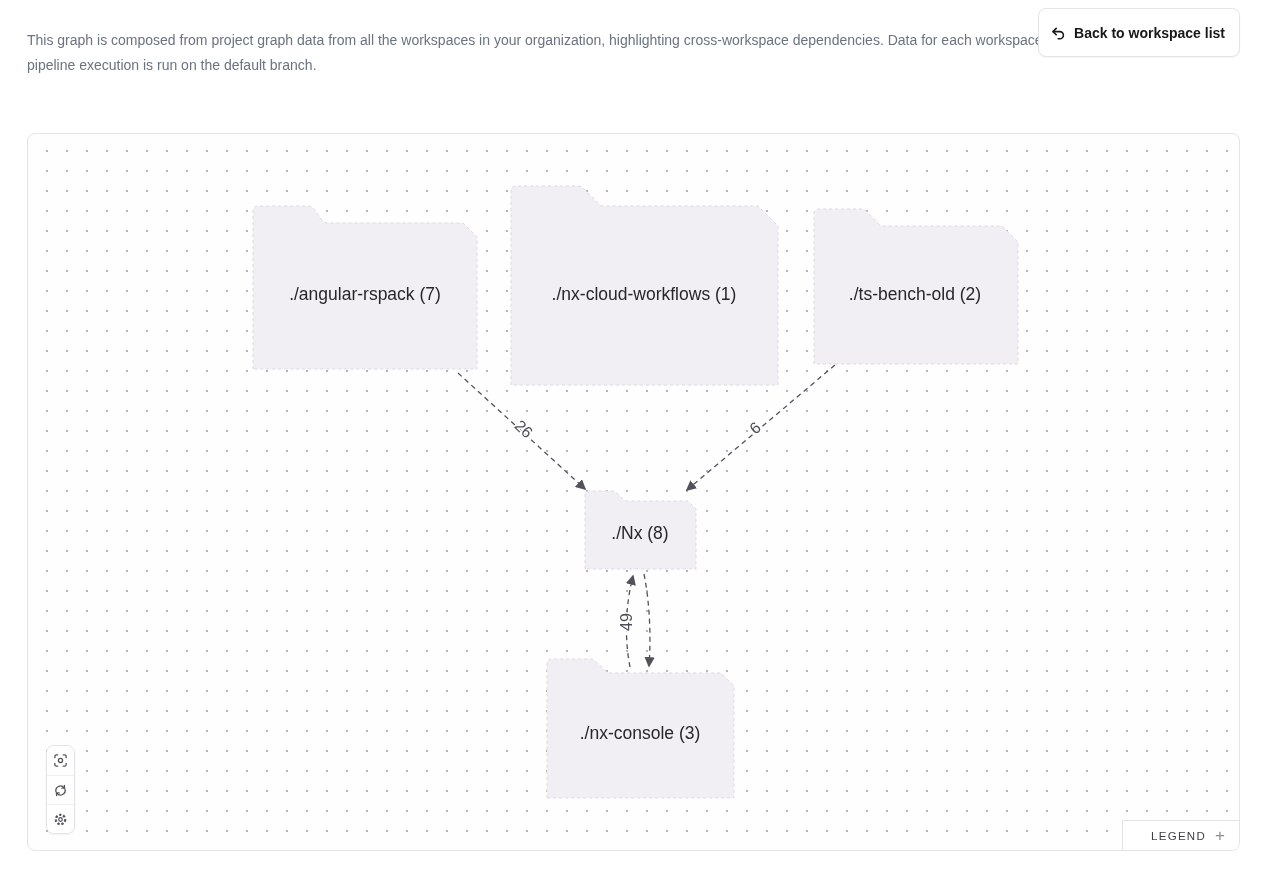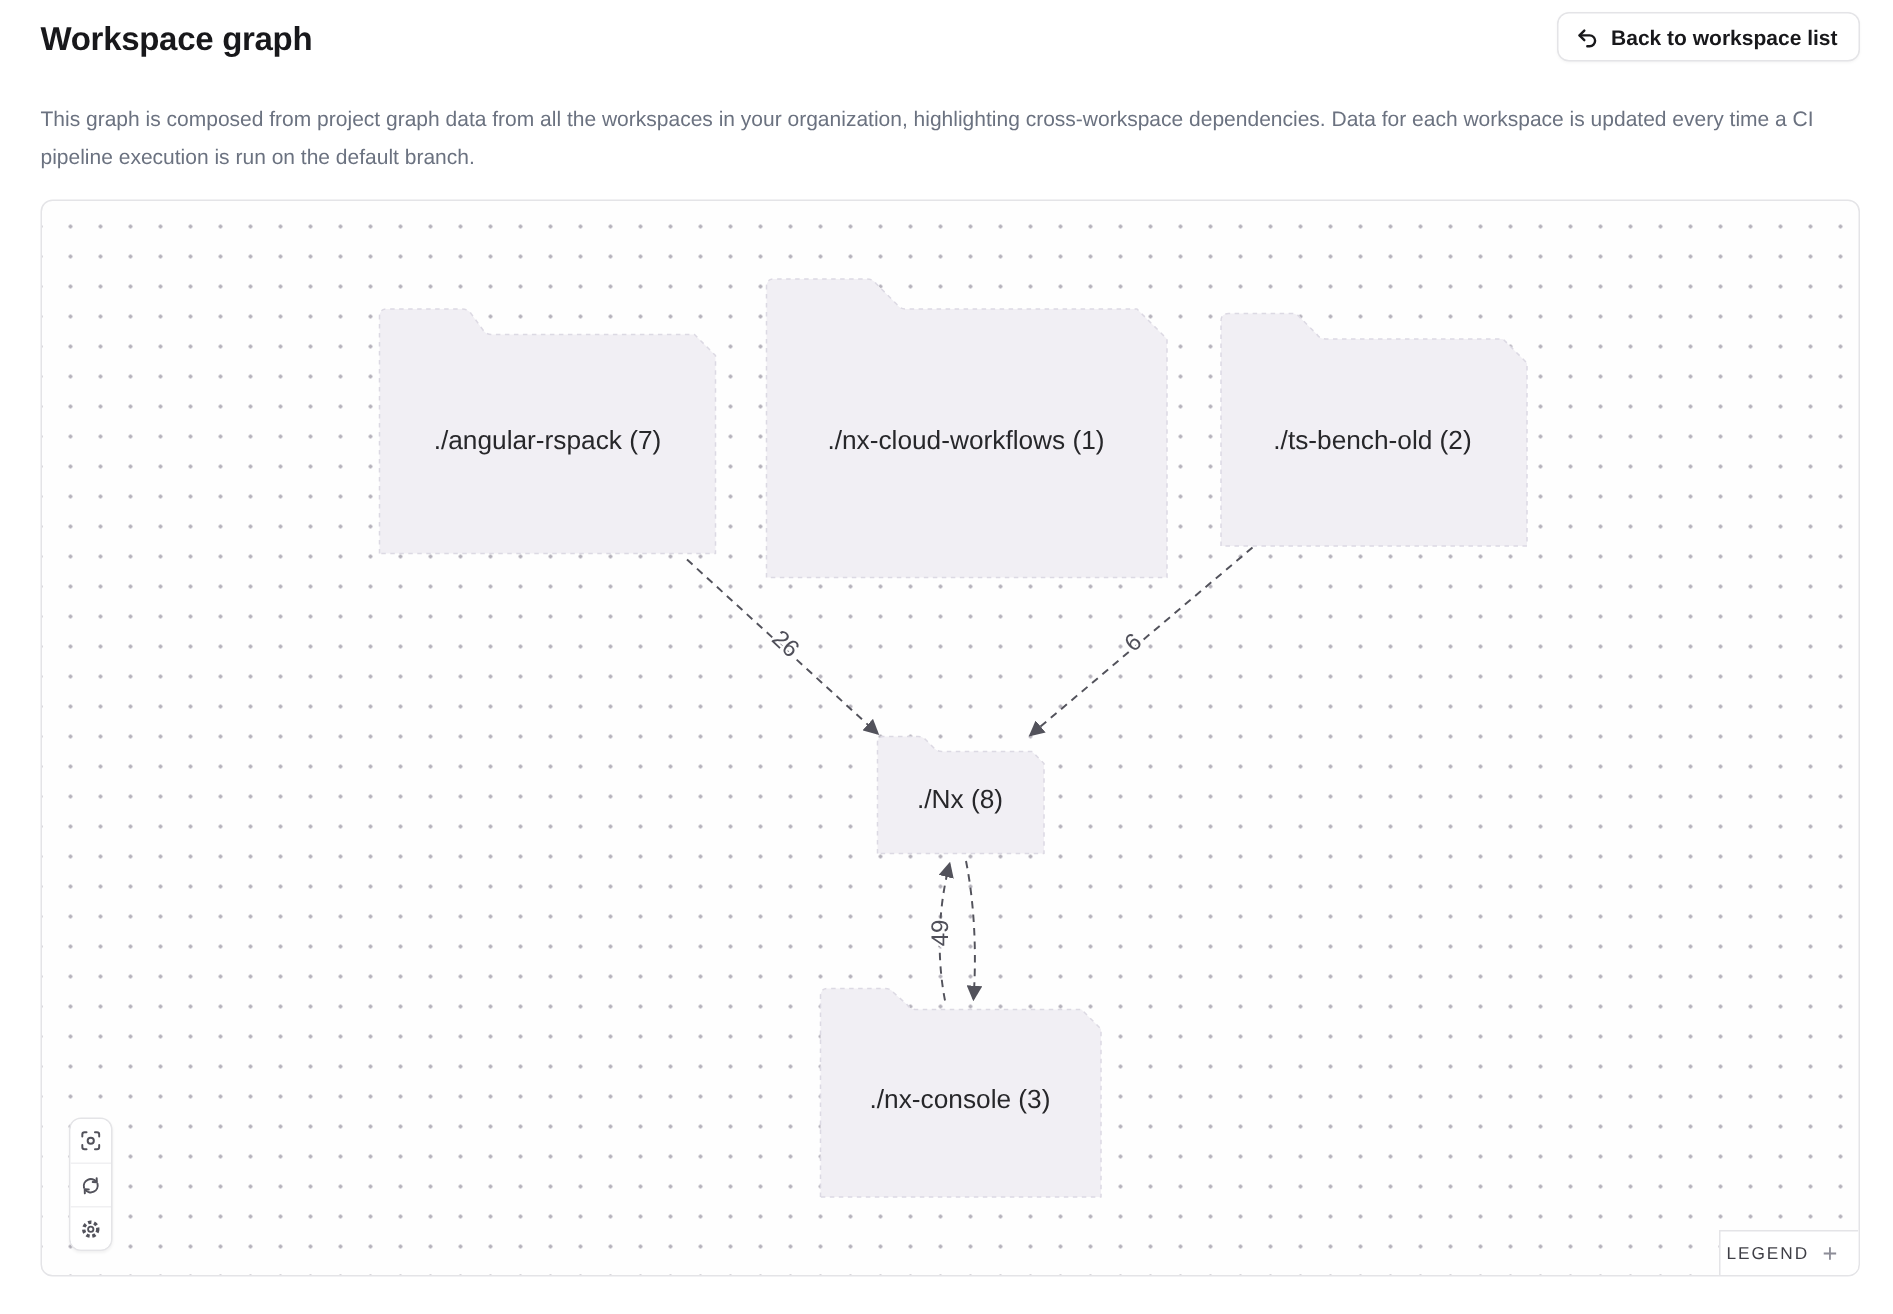--- a/index.html
+++ b/index.html
@@ -14,21 +14,21 @@
     margin-top: 13px;
     font-size: 22px; font-weight: 700; color: #18181b; letter-spacing: -0.2px;
   }
   .page-desc {
     margin-top: 28px;
     font-size: 14px; line-height: 25px; color: #6b7280;
     max-width: 1213px;
   }
   .back-btn {
     position: absolute; right: 22px; top: 8px;
-    height: 33px; padding: 0 14px 0 11px;
+    height: 49px; padding: 0 14px 0 11px;
     display: inline-flex; align-items: center; gap: 8px;
     background: #ffffff; border: 1px solid #e4e4e7; border-radius: 8px;
     box-shadow: 0 1px 2px rgba(0,0,0,0.04);
     font-size: 14px; font-weight: 700; color: #18181b;
     cursor: pointer;
   }
   .canvas {
     position: absolute; left: 27px; top: 133px;
     width: 1213px; height: 718px;
     border: 1px solid #e4e4e7; border-radius: 8px;
@@ -64,37 +64,36 @@
     display: flex; flex-direction: column; overflow: hidden;
   }
   .tool-btn {
     width: 100%; height: 29px;
     display: flex; align-items: center; justify-content: center;
     background: #ffffff; border: none; cursor: pointer; color: #52525b;
   }
   .tool-btn + .tool-btn { border-top: 1px solid #f0f0f2; }
   .legend-toggle {
     position: absolute; right: 0; bottom: 0;
-    height: 30px; padding: 0 14px 0 4px;
+    height: 30px; padding: 0 14px 0 28px;
     display: flex; align-items: center; gap: 9px;
     background: #ffffff;
     border-top: 1px solid #e4e4e7; border-left: 1px solid #e4e4e7;
     cursor: pointer;
   }
   .legend-text {
     font-size: 11.5px; letter-spacing: 1.3px; color: #3f3f46; font-weight: 400;
   }
   .legend-plus { font-size: 17px; color: #8e8e98; font-weight: 400; line-height: 1; }
   .icon { display: inline-flex; flex: none; }
 </style>
 </head>
 <body>
 
 <div class="header" data-interactable="false">
-  <h1 class="page-title" data-interactable="false">Workspace graph</h1>
   <p class="page-desc" data-interactable="false">This graph is composed from project graph data from all the workspaces in your organization, highlighting cross-workspace dependencies. Data for each workspace is updated every time a CI pipeline execution is run on the default branch.</p>
 </div>
 
 <button class="back-btn" data-interactable="true">
   <span class="icon" data-interactable="false">
     <svg width="16" height="16" viewBox="0 0 16 16" fill="none" stroke="#18181b" stroke-width="1.6" stroke-linecap="round" stroke-linejoin="round">
       <path d="M3.2 6.6 H9.8 A3.6 3.6 0 0 1 9.8 13.8 H8.2"></path>
       <path d="M6.2 3.4 L3 6.6 L6.2 9.8"></path>
     </svg>
   </span>

